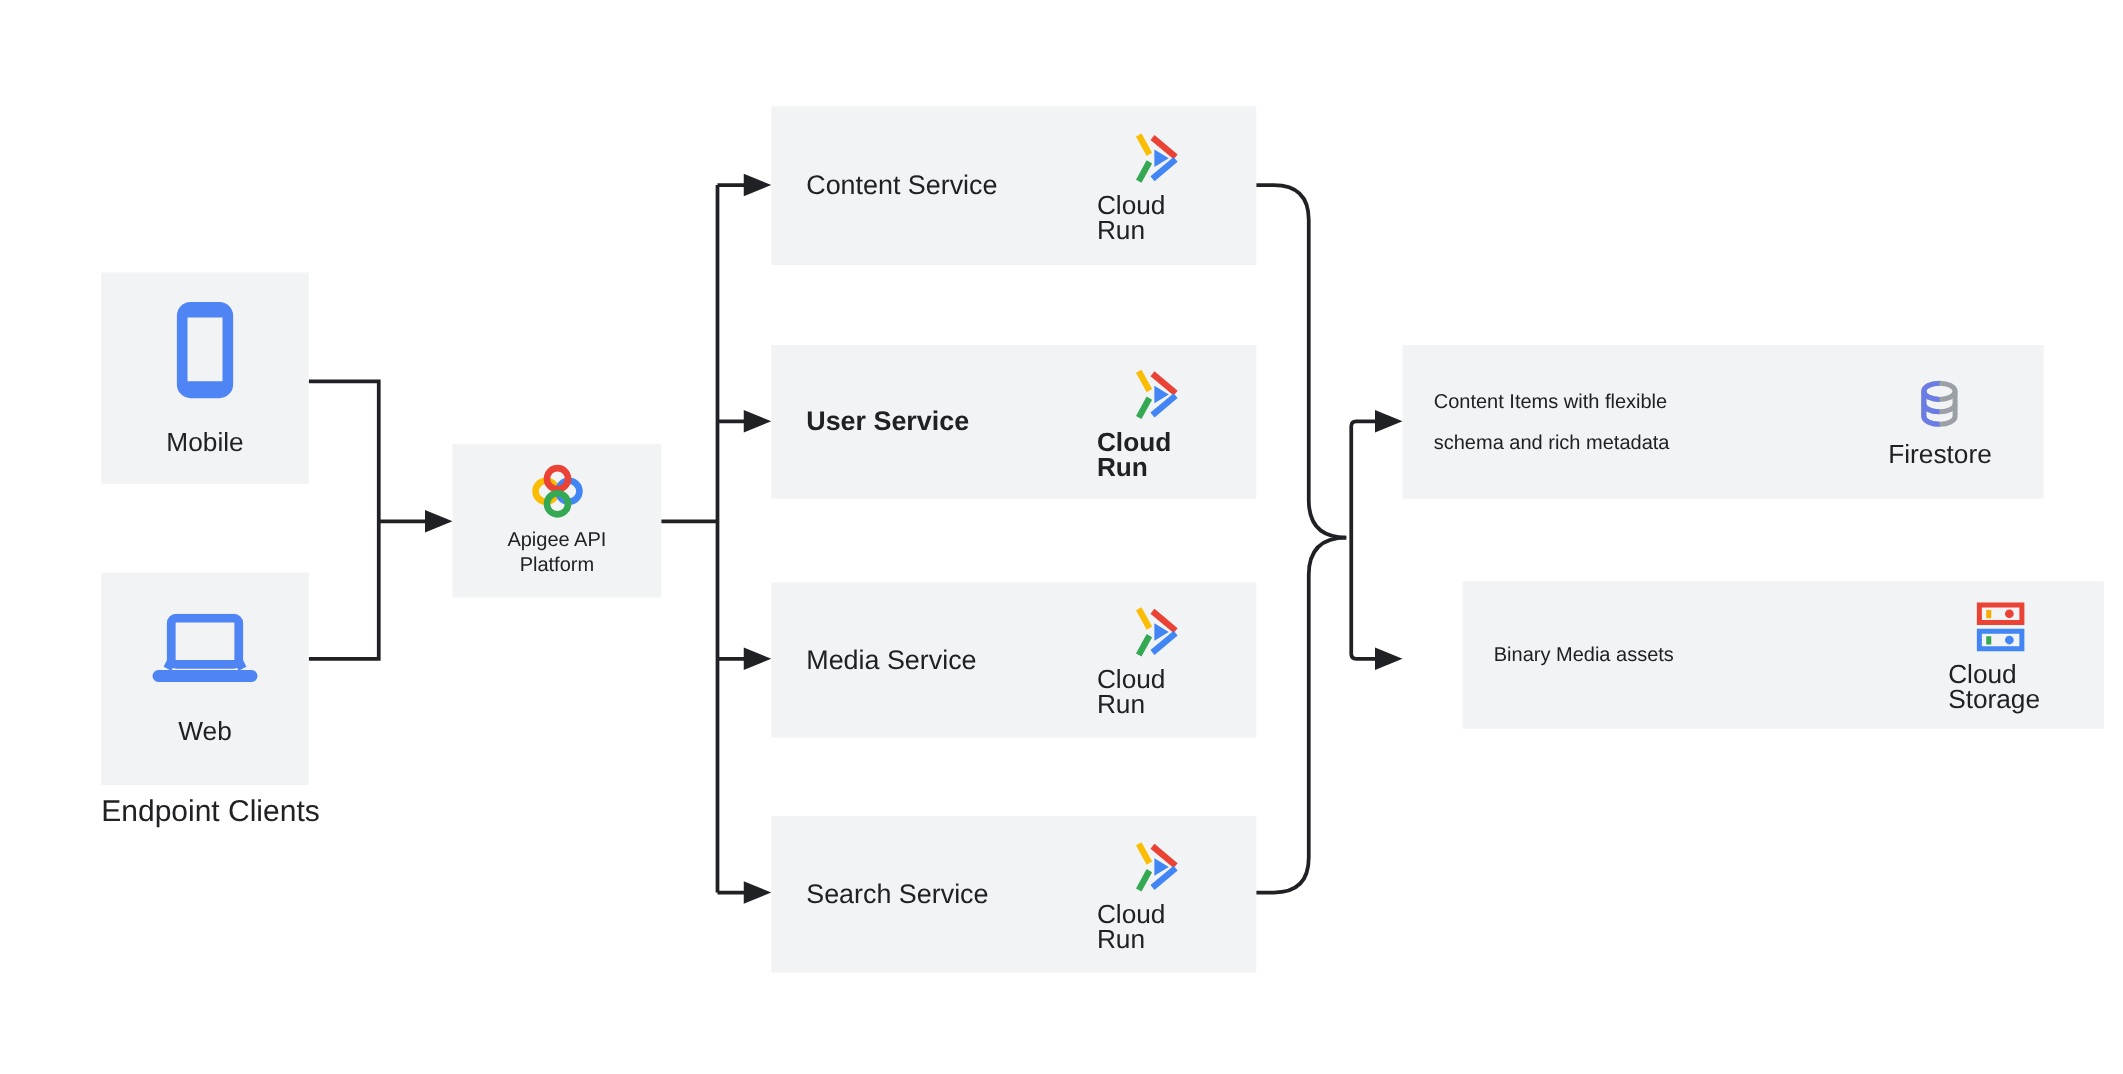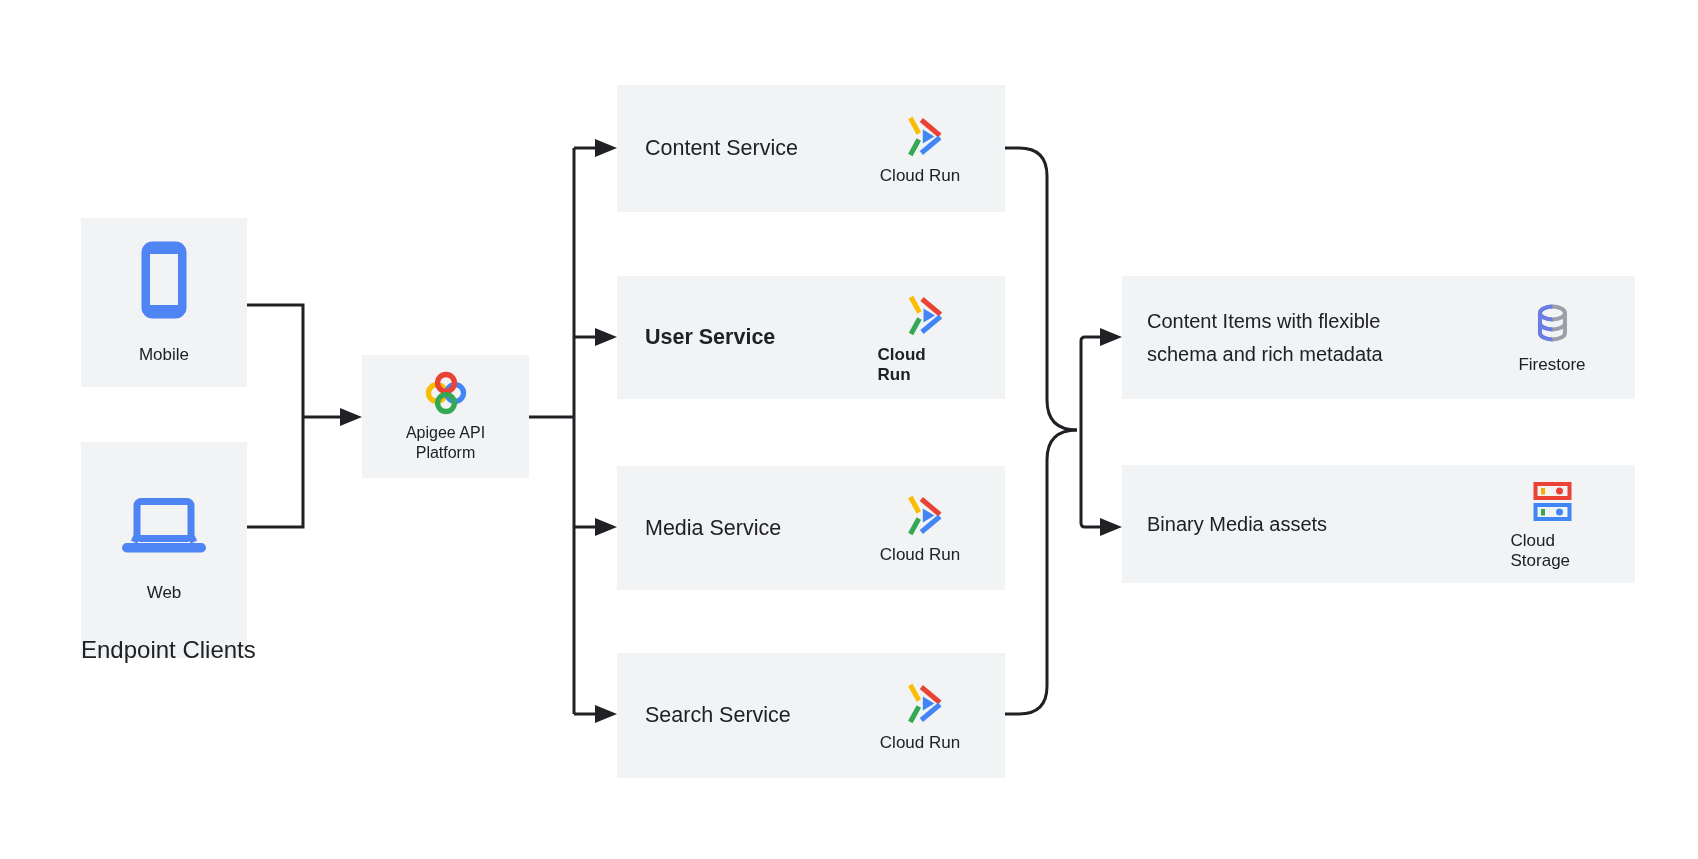--- a/index.html
+++ b/index.html
@@ -8,32 +8,32 @@
     --google-yellow:#FBBC04; --google-green:#34A853; --firestore-blue:#6B7CE6;
     --neutral-gray:#9AA0A6; --storage-yellow:#F9AB00;
   }
   *{margin:0;padding:0;box-sizing:border-box;}
   body{background:var(--canvas);font-family:"Liberation Sans","DejaVu Sans",sans-serif;color:var(--text);}
   #stage{position:relative;width:1698px;height:859px;background:var(--canvas);overflow:hidden;}
   #connectors{position:absolute;left:0;top:0;width:1698px;height:859px;}
   .node{position:absolute;background:var(--node-bg);}
   
   .client{left:81px;width:166px;display:flex;flex-direction:column;align-items:center;justify-content:center;gap:25px;}
-  .client-label,.prod-label{font-size:17px;line-height:20px;color:var(--text);}
+  .client-label,.prod-label{font-size:21px;line-height:20px;color:var(--text);}
   .group-label{position:absolute;left:81px;top:636px;font-size:24px;color:var(--text);}
   
   .gateway{left:362px;top:355px;width:167px;height:123px;display:flex;flex-direction:column;align-items:center;justify-content:center;gap:7px;}
   .gateway-label{font-size:16px;line-height:20px;text-align:center;color:var(--text);}
   
   .svc{left:617px;width:388px;display:flex;align-items:center;padding-left:28px;}
   .svc-name{font-size:21.5px;color:var(--text);}
   .product{position:absolute;left:303px;top:50%;transform:translate(-50%,-50%);display:flex;flex-direction:column;align-items:center;gap:5px;}
   
   .store{left:1122px;width:513px;display:flex;align-items:center;padding-left:25px;}
-  .store-text{display:flex;flex-direction:column;font-size:20px;line-height:33px;color:var(--text);}
+  .store-text{display:flex;flex-direction:column;font-size:16px;line-height:33px;color:var(--text);}
   .store .product{left:430px;}
 </style>
 </head>
 <body>
 
 <div id="stage">
 
   <svg id="connectors" viewBox="0 0 1698 859" fill="none" stroke="var(--line,#202124)" stroke-width="3">
 
     <path d="M247,305 H303 V527 H247"></path>
@@ -54,21 +54,21 @@
   </svg>
 
   <div class="node client" style="top:218px;height:169px;">
     <svg width="50" height="80" viewBox="0 0 50 80">
       <rect x="2.5" y="1.5" width="45" height="77" rx="11" fill="var(--device-blue,#4E84F4)"></rect>
       <rect x="11" y="14" width="28" height="51" fill="var(--node-bg,#F1F3F4)"></rect>
     </svg>
     <span class="client-label">Mobile</span>
   </div>
 
-  <div class="node client" style="top:442px;height:216px;">
+  <div class="node client" style="top:458px;height:170px;">
     <svg width="92" height="60" viewBox="0 0 92 60">
       <rect x="19" y="3.5" width="54" height="37" rx="4" stroke="var(--device-blue,#4E84F4)" stroke-width="7" fill="none"></rect>
       <path d="M20,36 L16,44 M72,36 L76,44" stroke="var(--device-blue,#4E84F4)" stroke-width="7" fill="none"></path>
       <rect x="4" y="45" width="84" height="9.5" rx="4.75" fill="var(--device-blue,#4E84F4)"></rect>
     </svg>
     <span class="client-label">Web</span>
   </div>
 
   <div class="group-label">Endpoint Clients</div>
 
@@ -159,21 +159,21 @@
         <g stroke="var(--firestore-blue,#6B7CE6)" clip-path="url(#fs-left)">
           <ellipse cx="24" cy="11.5" rx="12.5" ry="6.5"></ellipse>
           <path d="M11.5,11.5 V31.5 A12.5,6.5 0 0 0 36.5,31.5 V11.5"></path>
           <path d="M11.5,21.5 A12.5,6.5 0 0 0 36.5,21.5"></path>
         </g>
       </svg>
       <span class="prod-label">Firestore</span>
     </div>
   </div>
 
-  <div class="node store" style="top:465px;height:118px;">
+  <div class="node store" style="top:465px;height:118px;margin-left:48px;">
     <div class="store-text">
       <span>Binary Media assets</span>
       <span></span>
     </div>
     <div class="product">
       <svg width="48" height="48" viewBox="0 0 48 48" fill="none">
         <rect x="7" y="6.5" width="34" height="14" stroke="var(--google-red,#EA4335)" stroke-width="4"></rect>
         <path d="M14.5,10.5 V17" stroke="var(--storage-yellow,#F9AB00)" stroke-width="4"></path>
         <circle cx="31" cy="13.5" r="3.5" fill="var(--google-red,#EA4335)"></circle>
         <rect x="7" y="27.5" width="34" height="14" stroke="var(--google-blue,#4285F4)" stroke-width="4"></rect>

